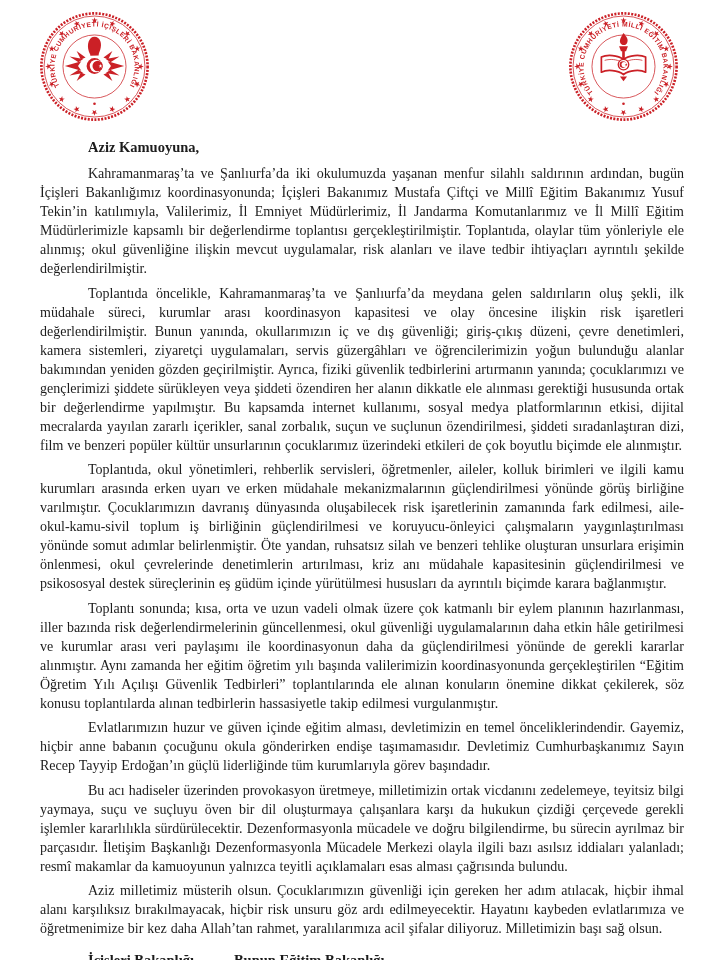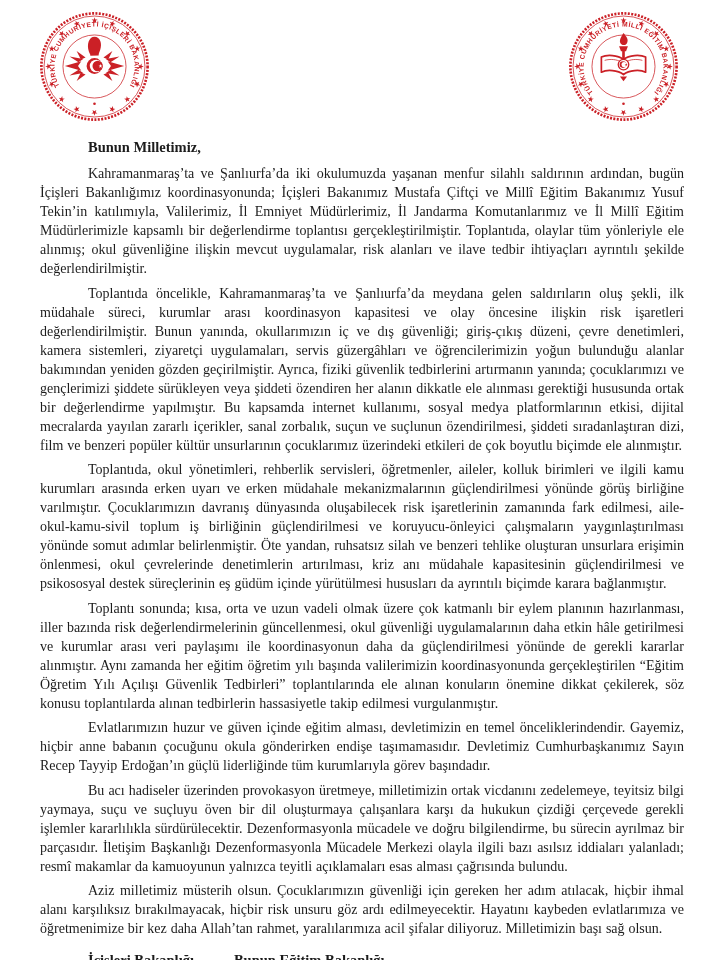--- a/index.html
+++ b/index.html
@@ -132,21 +132,21 @@
         <circle cx="60" cy="58" r="5.6" fill="#fff" stroke="#cb2026" stroke-width="1.4"></circle>
         <circle cx="59.4" cy="58" r="3.5"></circle>
         <circle cx="60.6" cy="58" r="2.7" fill="#fff"></circle>
         <path transform="translate(62.9,58) scale(0.75)" d="M0,-2.1 L0.62,-0.65 2.1,-0.65 0.9,0.3 1.3,1.8 0,0.9 -1.3,1.8 -0.9,0.3 -2.1,-0.65 -0.62,-0.65 Z"></path>
         <path d="M56.2,70.5 h7.6 l-3.8,5.2 z"></path>
         <circle cx="60" cy="99.5" r="1.4"></circle>
       </g>
     </svg>
   </div>
 
-  <p class="salutation">Bunun Milletimiz,</p>
+  <p class="salutation">Aziz Kamuoyuna,</p>
 
   <p class="para">Kahramanmaraş’ta ve Şanlıurfa’da iki okulumuzda yaşanan menfur silahlı saldırının ardından, bugün İçişleri Bakanlığımız koordinasyonunda; İçişleri Bakanımız Mustafa Çiftçi ve Millî Eğitim Bakanımız Yusuf Tekin’in katılımıyla, Valilerimiz, İl Emniyet Müdürlerimiz, İl Jandarma Komutanlarımız ve İl Millî Eğitim Müdürlerimizle kapsamlı bir değerlendirme toplantısı gerçekleştirilmiştir. Toplantıda, olaylar tüm yönleriyle ele alınmış; okul güvenliğine ilişkin mevcut uygulamalar, risk alanları ve ilave tedbir ihtiyaçları ayrıntılı şekilde değerlendirilmiştir.</p>
   <p class="para">Toplantıda öncelikle, Kahramanmaraş’ta ve Şanlıurfa’da meydana gelen saldırıların oluş şekli, ilk müdahale süreci, kurumlar arası koordinasyon kapasitesi ve olay öncesine ilişkin risk işaretleri değerlendirilmiştir. Bunun yanında, okullarımızın iç ve dış güvenliği; giriş-çıkış düzeni, çevre denetimleri, kamera sistemleri, ziyaretçi uygulamaları, servis güzergâhları ve öğrencilerimizin yoğun bulunduğu alanlar bakımından yeniden gözden geçirilmiştir. Ayrıca, fiziki güvenlik tedbirlerini artırmanın yanında; çocuklarımızı ve gençlerimizi şiddete sürükleyen veya şiddeti özendiren her alanın dikkatle ele alınması gerektiği hususunda ortak bir değerlendirme yapılmıştır. Bu kapsamda internet kullanımı, sosyal medya platformlarının etkisi, dijital mecralarda yayılan zararlı içerikler, sanal zorbalık, suçun ve suçlunun özendirilmesi, şiddeti sıradanlaştıran dizi, film ve benzeri popüler kültür unsurlarının çocuklarımız üzerindeki etkileri de çok boyutlu biçimde ele alınmıştır.</p>
   <p class="para">Toplantıda, okul yönetimleri, rehberlik servisleri, öğretmenler, aileler, kolluk birimleri ve ilgili kamu kurumları arasında erken uyarı ve erken müdahale mekanizmalarının güçlendirilmesi yönünde görüş birliğine varılmıştır. Çocuklarımızın davranış dünyasında oluşabilecek risk işaretlerinin zamanında fark edilmesi, aile-okul-kamu-sivil toplum iş birliğinin güçlendirilmesi ve koruyucu-önleyici çalışmaların yaygınlaştırılması yönünde somut adımlar belirlenmiştir. Öte yandan, ruhsatsız silah ve benzeri tehlike oluşturan unsurlara erişimin önlenmesi, okul çevrelerinde denetimlerin artırılması, kriz anı müdahale kapasitesinin güçlendirilmesi ve psikososyal destek süreçlerinin eş güdüm içinde yürütülmesi hususları da ayrıntılı biçimde karara bağlanmıştır.</p>
   <p class="para">Toplantı sonunda; kısa, orta ve uzun vadeli olmak üzere çok katmanlı bir eylem planının hazırlanması, iller bazında risk değerlendirmelerinin güncellenmesi, okul güvenliği uygulamalarının daha etkin hâle getirilmesi ve kurumlar arası veri paylaşımı ile koordinasyonun daha da güçlendirilmesi yönünde de gerekli kararlar alınmıştır. Aynı zamanda her eğitim öğretim yılı başında valilerimizin koordinasyonunda gerçekleştirilen “Eğitim Öğretim Yılı Açılışı Güvenlik Tedbirleri” toplantılarında ele alınan konuların önemine dikkat çekilerek, söz konusu toplantılarda alınan tedbirlerin hassasiyetle takip edilmesi vurgulanmıştır.</p>
   <p class="para">Evlatlarımızın huzur ve güven içinde eğitim alması, devletimizin en temel önceliklerindendir. Gayemiz, hiçbir anne babanın çocuğunu okula gönderirken endişe taşımamasıdır. Devletimiz Cumhurbaşkanımız Sayın Recep Tayyip Erdoğan’ın güçlü liderliğinde tüm kurumlarıyla görev başındadır.</p>
   <p class="para">Bu acı hadiseler üzerinden provokasyon üretmeye, milletimizin ortak vicdanını zedelemeye, teyitsiz bilgi yaymaya, suçu ve suçluyu öven bir dil oluşturmaya çalışanlara karşı da hukukun çizdiği çerçevede gerekli işlemler kararlılıkla sürdürülecektir. Dezenformasyonla mücadele ve doğru bilgilendirme, bu sürecin ayrılmaz bir parçasıdır. İletişim Başkanlığı Dezenformasyonla Mücadele Merkezi olayla ilgili bazı asılsız iddiaları yalanladı; resmî makamlar da kamuoyunun yalnızca teyitli açıklamaları esas alması çağrısında bulundu.</p>
   <p class="para">Aziz milletimiz müsterih olsun. Çocuklarımızın güvenliği için gereken her adım atılacak, hiçbir ihmal alanı karşılıksız bırakılmayacak, hiçbir risk unsuru göz ardı edilmeyecektir. Hayatını kaybeden evlatlarımıza ve öğretmenimize bir kez daha Allah’tan rahmet, yaralılarımıza acil şifalar diliyoruz. Milletimizin başı sağ olsun.</p>
 
   <div class="signatures">

